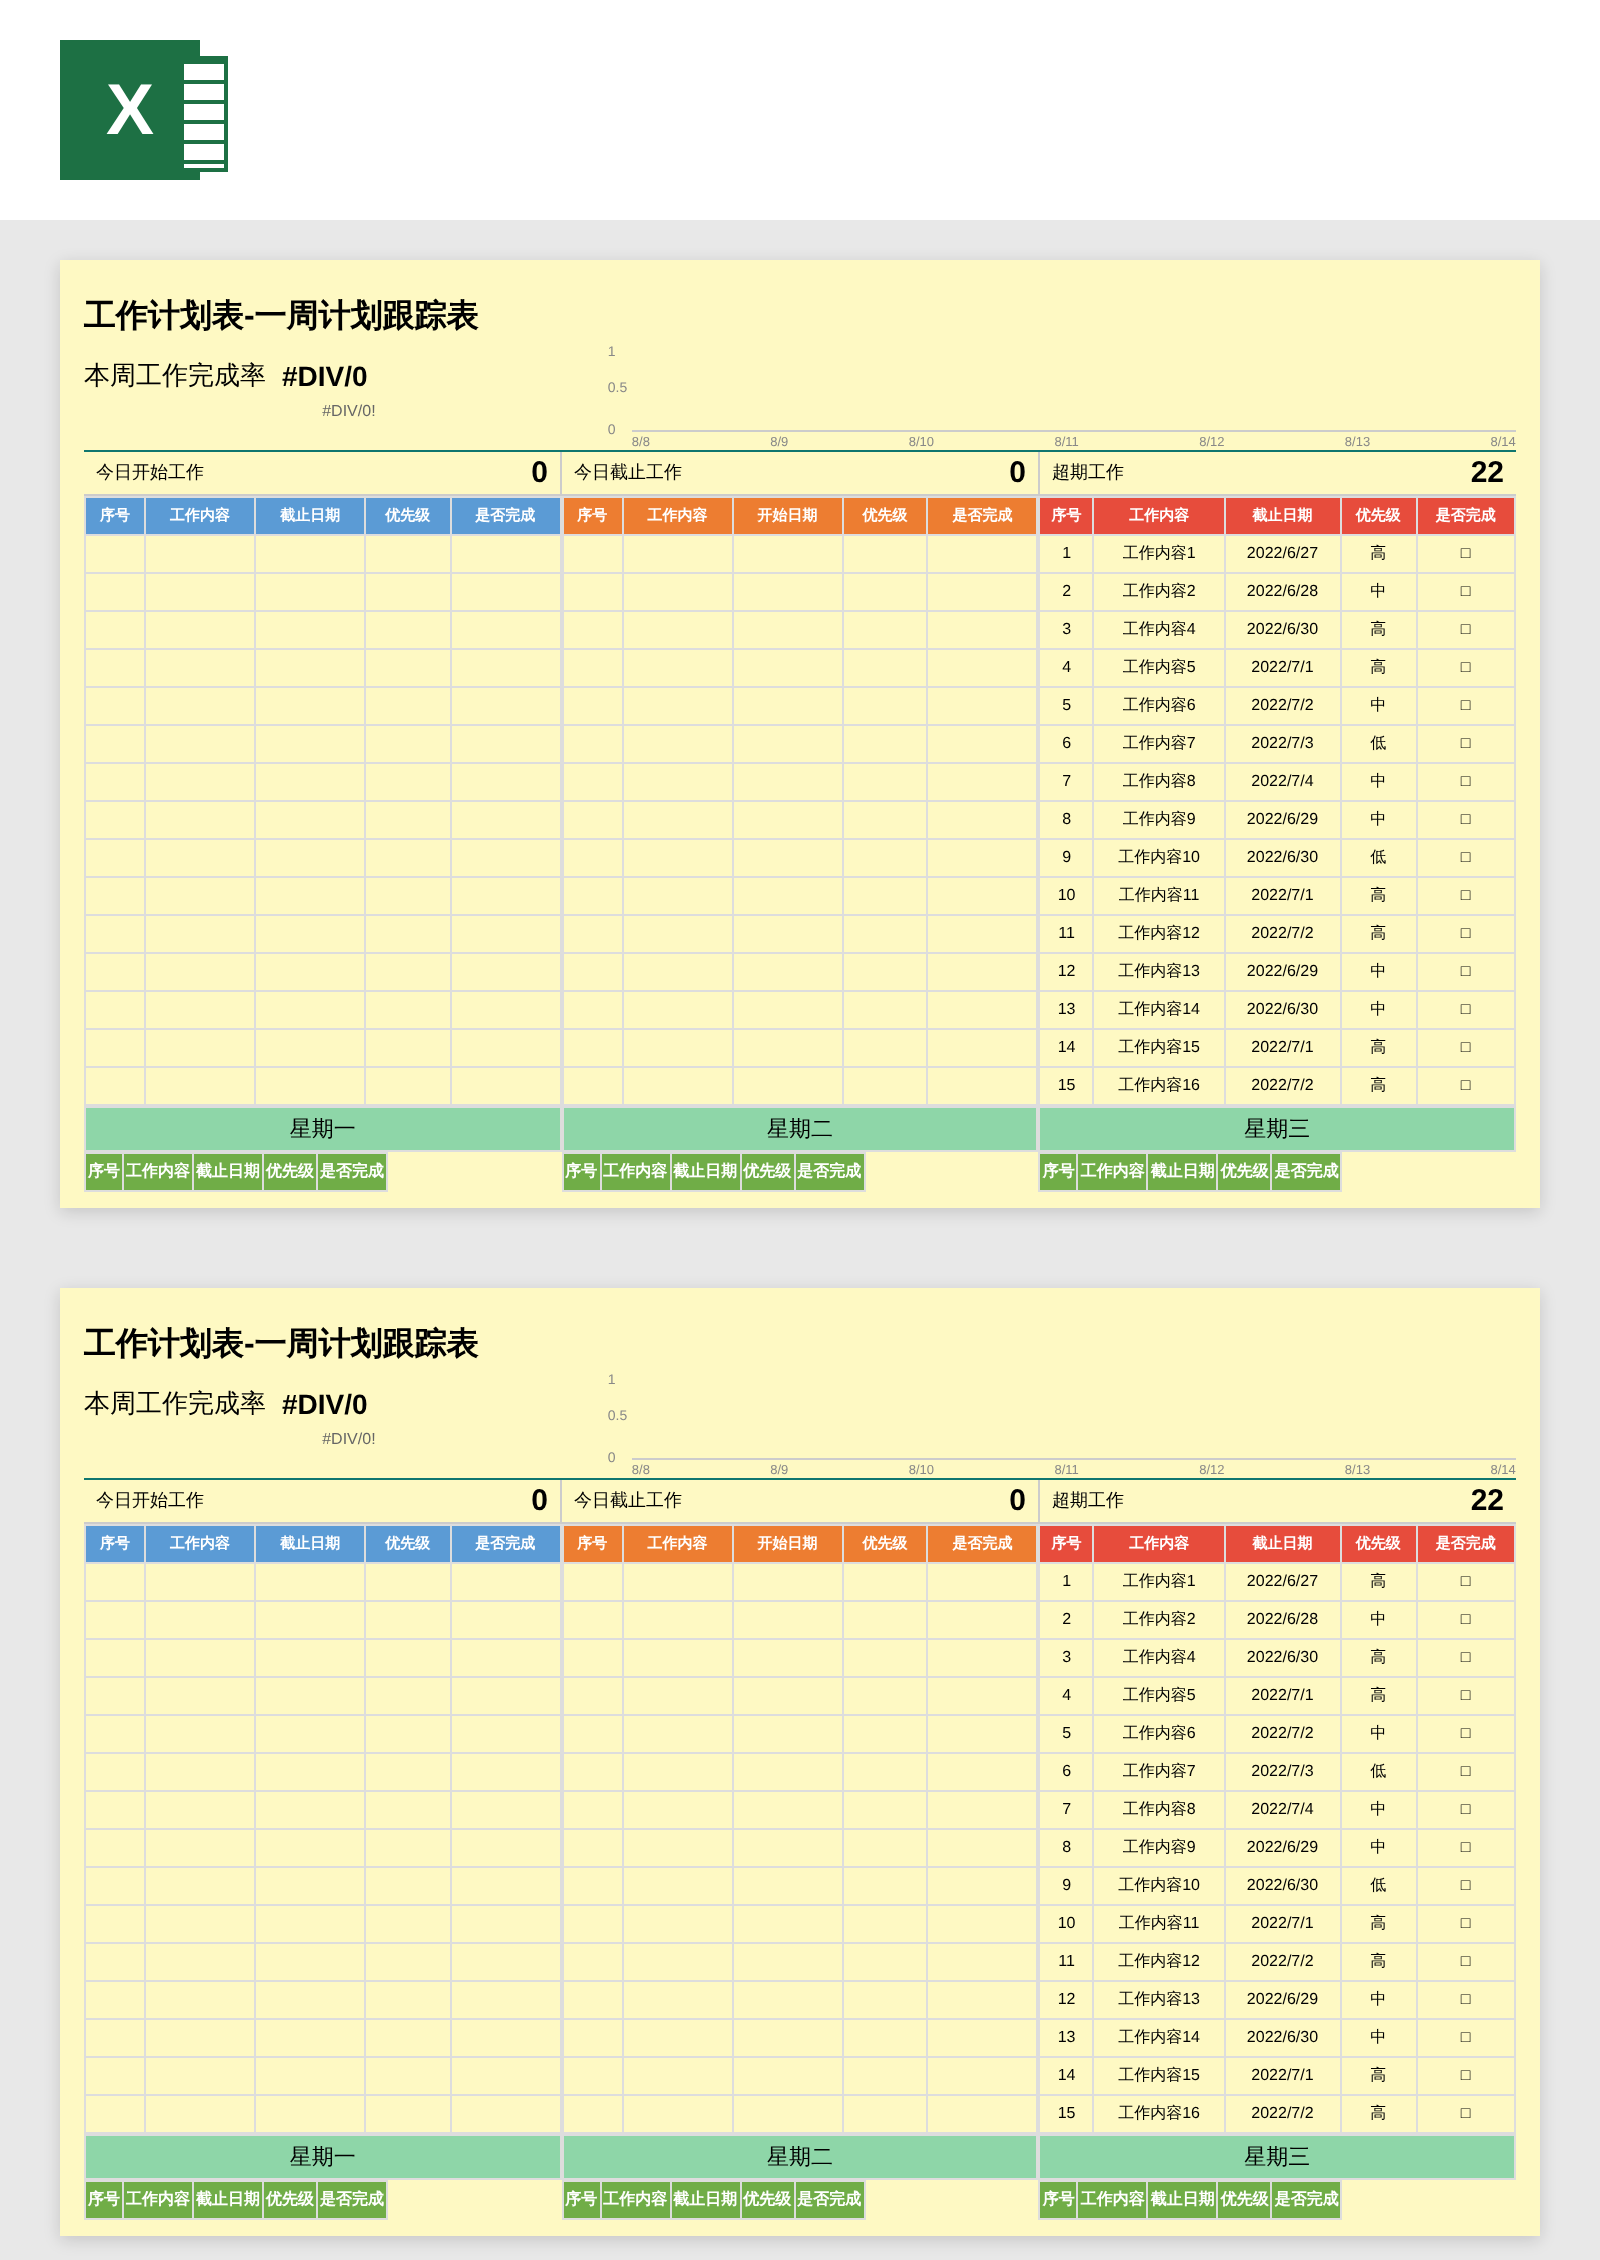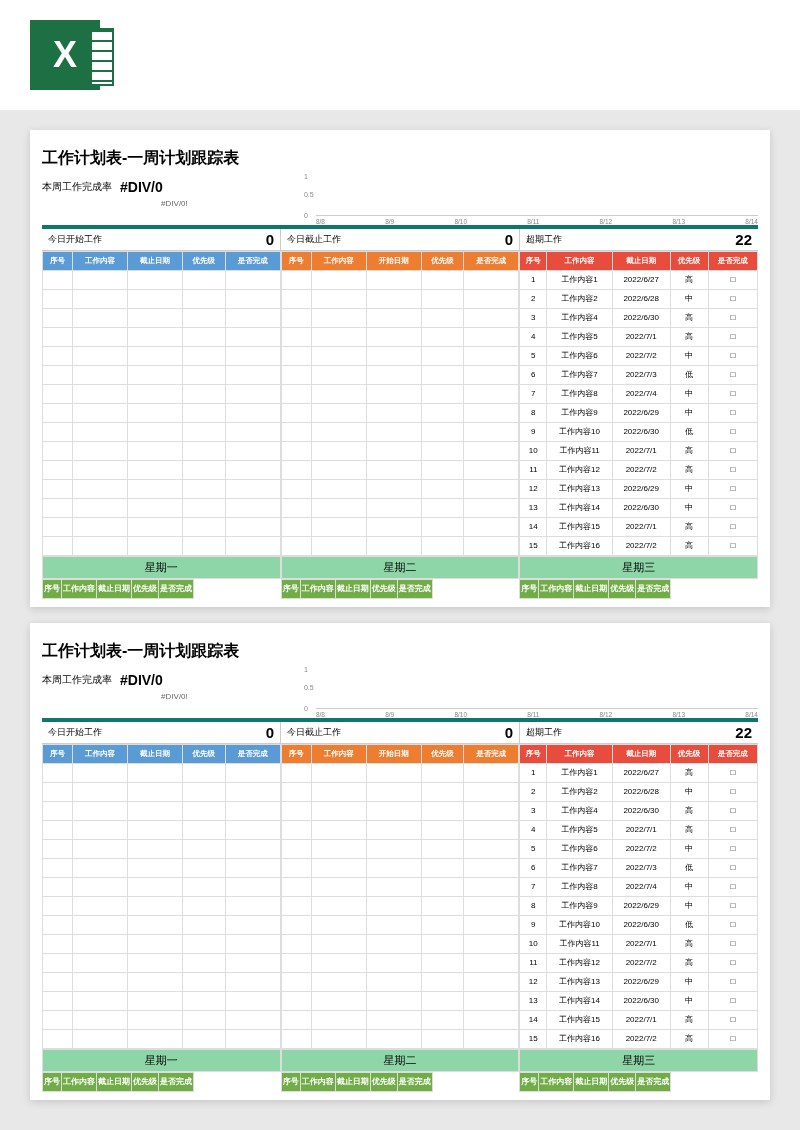--- a/index.html
+++ b/index.html
@@ -4,33 +4,33 @@
 <style>
 body{margin:0;font-family:"Microsoft YaHei","SimSun",sans-serif;background:#f5f5f5;width:800px}
 .top-banner{background:#fff;padding:20px 30px;display:flex;align-items:center;gap:20px}
 .excel-icon{width:70px;height:70px;background:#1d7044;position:relative;display:flex;align-items:center;justify-content:center}
 .excel-icon::before{content:"X";color:#fff;font-size:36px;font-weight:bold;font-family:Arial}
 .excel-icon::after{content:"";position:absolute;right:-14px;top:8px;width:20px;height:54px;background:#fff;border:2px solid #1d7044;background-image:linear-gradient(#1d7044 2px,transparent 2px);background-size:100% 10px}
 .banner-text{flex:1}
 .main-title{font-size:38px;font-weight:bold;color:#1d7044;letter-spacing:4px}
 .sub-title{font-size:15px;color:#1d7044;margin-top:6px;letter-spacing:1px}
 .sheet-wrap{background:#e8e8e8;padding:20px 30px}
-.sheet{background:#ffffff;box-shadow:0 2px 8px rgba(0,0,0,.15);padding:18px 12px 8px;margin-bottom:16px;font-size:9px}
+.sheet{background:#fef9c3;box-shadow:0 2px 8px rgba(0,0,0,.15);padding:18px 12px 8px;margin-bottom:40px;font-size:9px}
 .sheet-title{font-size:16px;font-weight:bold;margin-bottom:6px}
 .top-area{display:flex;gap:8px;margin-bottom:2px}
 .top-left{flex:0 0 37%}
 .top-right{flex:1;border-left:1px solid transparent;position:relative;height:48px}
 .rate-row{display:flex;align-items:center;gap:8px;margin:4px 0}
-.rate-label{font-size:10px}
+.rate-label{font-size:13px}
 .div0{font-size:14px;font-weight:bold}
 .div0-small{font-size:8px;color:#666}
 .chart{position:relative;height:40px;border-bottom:1px solid #ccc}
 .chart-tick{position:absolute;left:-12px;font-size:7px;color:#888}
 .chart-x{position:absolute;bottom:-10px;font-size:6.5px;color:#888;display:flex;justify-content:space-between;width:100%}
-.summary-row{display:flex;border-top:4px solid #0f766e;border-bottom:1px solid #ccc}
+.summary-row{display:flex;border-top:1px solid #0f766e;border-bottom:1px solid #ccc}
 .summary-cell{flex:1;display:flex;justify-content:space-between;align-items:center;padding:2px 6px;border-right:1px solid #ccc;font-size:9px}
 .summary-cell:last-child{border-right:none}
 .summary-num{font-size:15px;font-weight:bold}
 .tables-row{display:flex}
 .tbl{flex:1;border-collapse:collapse;font-size:8px}
 .tbl th,.tbl td{border:1px solid #ddd;padding:2px 1px;text-align:center;height:14px;line-height:14px;overflow:hidden;white-space:nowrap}
 .tbl th{color:#fff;font-weight:bold;font-size:7.5px}
 .hdr-blue th{background:#5b9bd5}
 .hdr-orange th{background:#ed7d31}
 .hdr-red th{background:#e74c3c}

